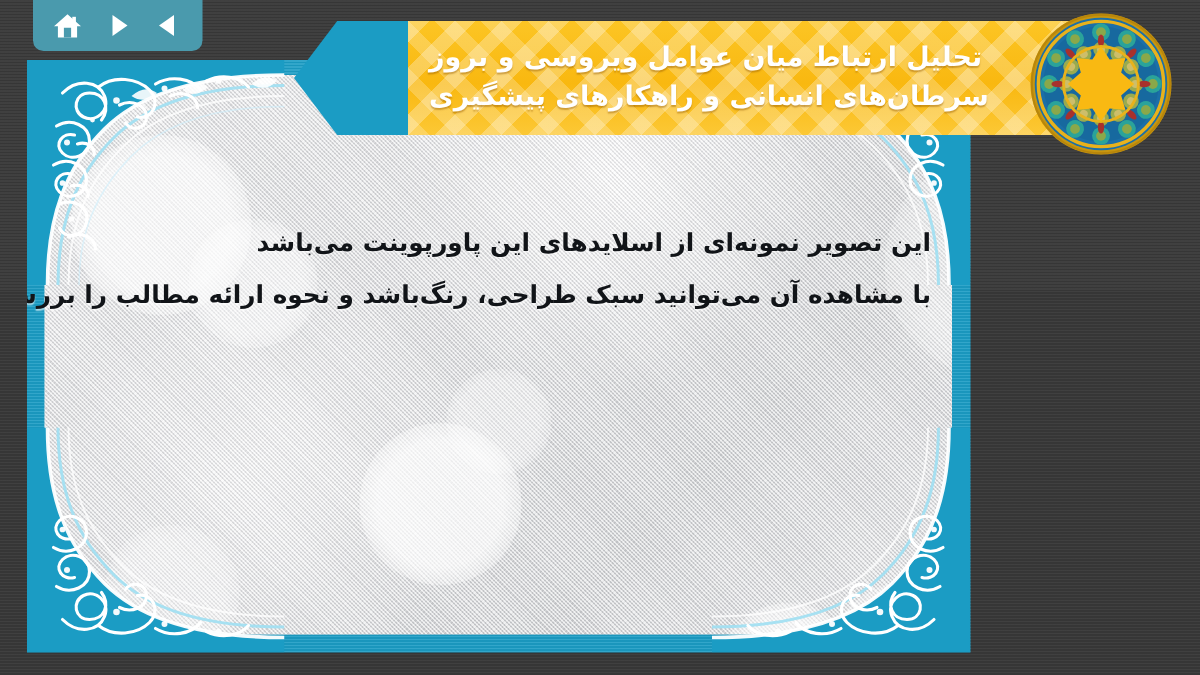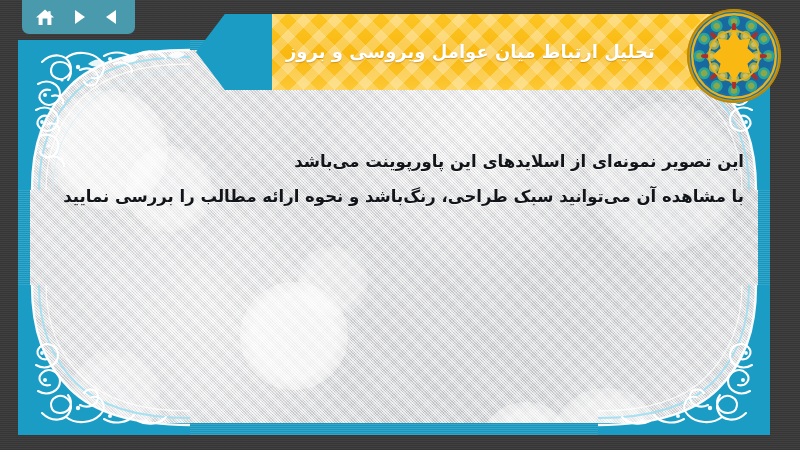--- a/index.html
+++ b/index.html
@@ -21,21 +21,21 @@
       repeating-linear-gradient(0deg,
         rgba(0,0,0,0.10) 0px, rgba(0,0,0,0.10) 1px,
         rgba(255,255,255,0.02) 1px, rgba(255,255,255,0.02) 2px);
   }
 
   
   #slide-frame {
     position: absolute;
     left: 18px;
     top: 40px;
-    width: 752px;
+    width: 629px;
     height: 395px;
     background: #1b9cc4;
     background-image:
       repeating-linear-gradient(0deg,
         rgba(255,255,255,0.10) 0px, rgba(255,255,255,0.10) 1px,
         rgba(0,0,0,0.04) 1px, rgba(0,0,0,0.04) 2px);
     overflow: hidden;
   }
 
   
@@ -314,20 +314,21 @@
       <div class="body-line">این تصویر نمونه‌ای از اسلایدهای این پاورپوینت می‌باشد</div>
       <div class="body-line">با مشاهده آن می‌توانید سبک طراحی، رنگ‌باشد و نحوه ارائه مطالب را بررسی نمایید</div>
     </div>
 
   </div>
 
   <div id="title-tab"></div>
 
   <div id="title-banner">
     <div class="title-line">تحلیل ارتباط میان عوامل ویروسی و بروز</div>
+    <div class="title-line">سرطان‌های انسانی و راهکارهای پیشگیری</div>
   </div>
 
   <svg id="rosette" viewBox="0 0 100 100">
     <circle cx="50" cy="50" r="49" fill="#c8960f"></circle>
     <circle cx="50" cy="50" r="46" fill="#1b6fa8"></circle>
     <circle cx="50" cy="50" r="43.5" fill="none" stroke="#e8b21c" stroke-width="2.4"></circle>
     <circle cx="50" cy="50" r="40" fill="#17699f"></circle>
     <g>
       <g id="petal-ring">
         <circle cx="50" cy="14" r="6.2" fill="#2aa39a"></circle>

